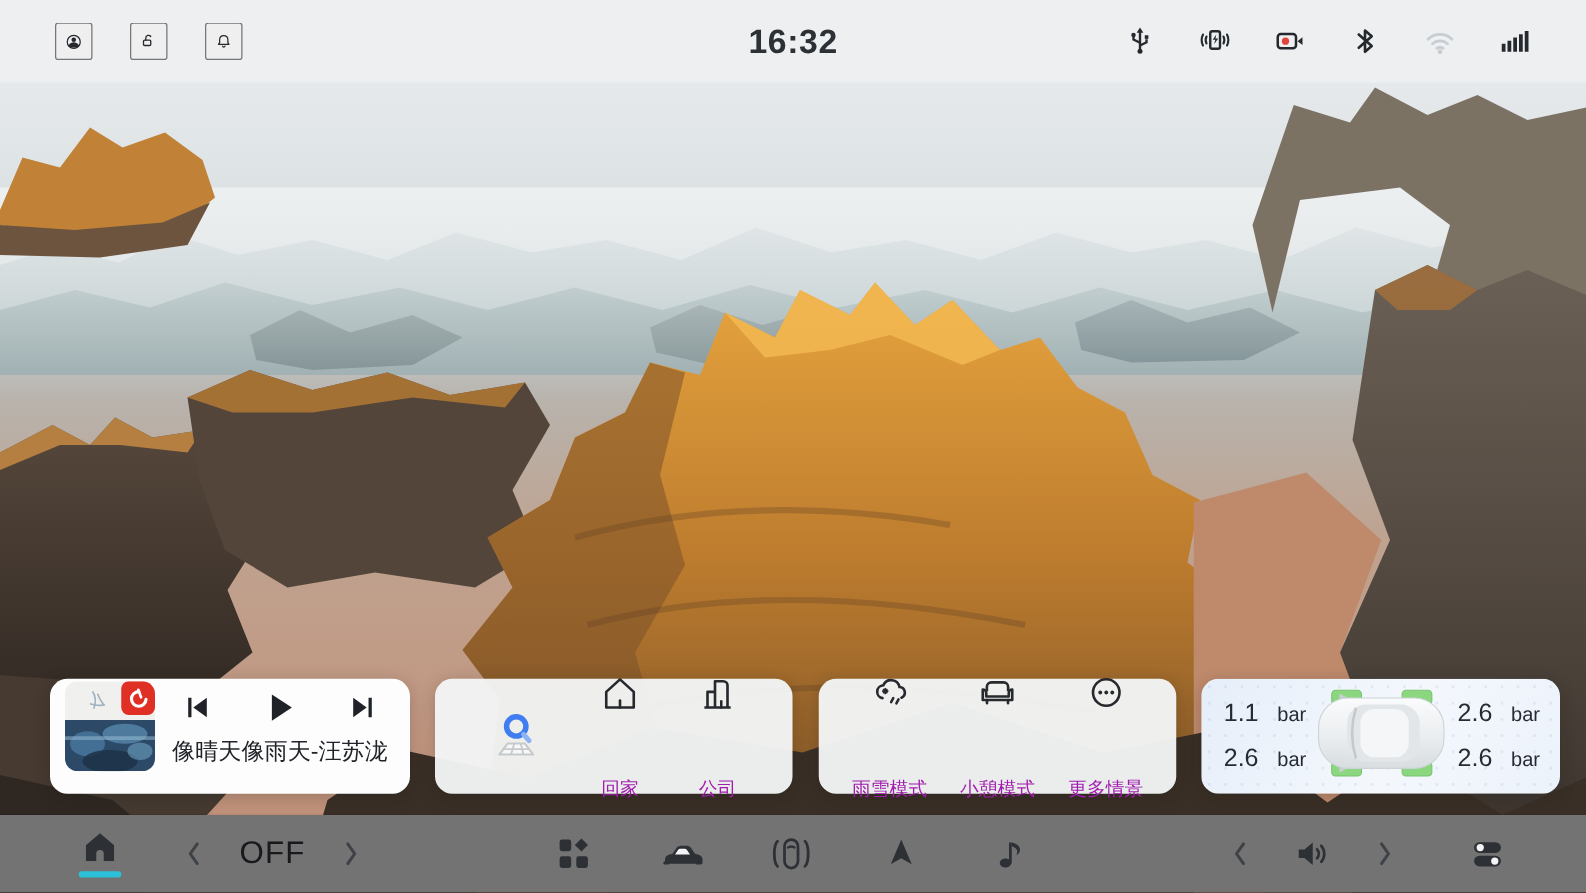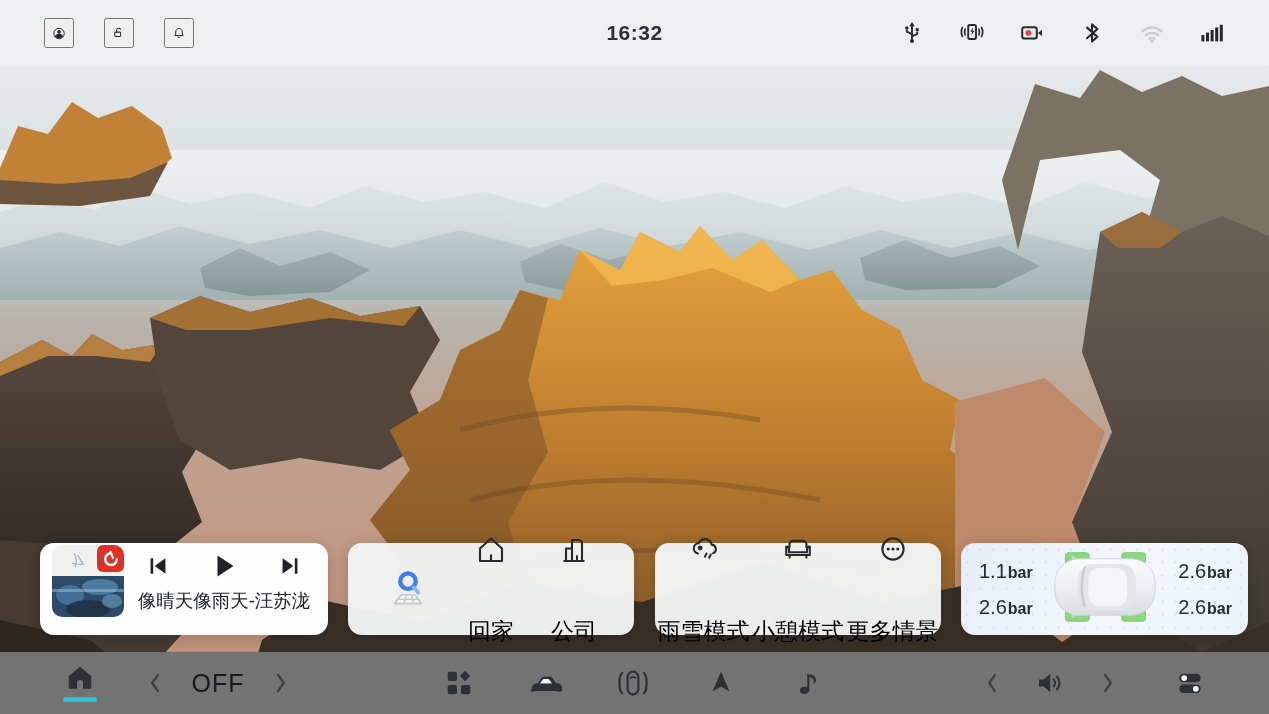--- a/index.html
+++ b/index.html
@@ -8,50 +8,50 @@
     -webkit-font-smoothing:antialiased;}
   .wallpaper{position:absolute;inset:0;display:block;}
 
   
   .statusbar{position:absolute;top:0;left:0;right:0;height:66px;}
   .sb-left{position:absolute;left:44px;top:0;height:66px;display:flex;align-items:center;gap:30px;}
   .sb-right{position:absolute;right:42px;top:0;height:66px;display:flex;align-items:center;gap:30px;}
   .sb-btn{display:flex;align-items:center;justify-content:center;width:30px;height:30px;}
   .sb-btn svg{display:block;}
   .time{position:absolute;left:0;right:0;top:0;height:66px;display:flex;align-items:center;justify-content:center;
-    font-size:21px;font-weight:700;color:#2c3136;letter-spacing:.5px;}
+    font-size:27px;font-weight:700;color:#2c3136;letter-spacing:.5px;}
 
   
   .card{position:absolute;top:543px;height:92px;border-radius:14px;
     box-shadow:0 3px 14px rgba(15,18,22,.20);}
   .card-media{left:40px;width:288px;background:#fdfdfe;display:flex;align-items:center;
     padding:0 12px 16px 12px;box-sizing:border-box;gap:8px;}
   .album{position:relative;width:72px;height:72px;border-radius:10px;overflow:hidden;flex:0 0 auto;}
   .album svg{display:block;}
   .album-badge{position:absolute;top:0;right:0;width:27px;height:27px;background:#e02f25;
     border-radius:6px;display:flex;align-items:center;justify-content:center;}
   .media-right{flex:1;display:flex;flex-direction:column;align-items:center;gap:5px;min-width:0;}
   .media-controls{display:flex;align-items:center;justify-content:space-between;width:88%;}
   .media-btn{background:none;border:0;padding:2px;display:flex;align-items:center;cursor:pointer;}
   .song-title{font-size:18.5px;color:#202428;white-space:nowrap;}
 
   .card-nav{left:348px;width:286px;background:rgba(243,245,246,.96);
     display:flex;align-items:center;justify-content:space-evenly;}
   .card-scenes{left:655px;width:286px;background:rgba(243,245,246,.96);
     display:flex;align-items:center;justify-content:space-evenly;}
   .widget-item{display:flex;flex-direction:column;align-items:center;gap:6px;cursor:pointer;}
-  .widget-item .lbl{font-size:23px;color:#000000;margin-top:38px;}
+  .widget-item .lbl{font-size:15px;color:#a21caf;margin-top:38px;}
 
   .card-tires{left:961px;width:287px;overflow:hidden;cursor:pointer;
     background:
       radial-gradient(rgba(120,150,195,.16) 1px, transparent 1.3px),
       linear-gradient(115deg,#e6eef9 0%,#f4f8fd 55%,#ecf2fb 100%);
     background-size:13px 13px,100% 100%;}
   .tp{position:absolute;font-size:20px;font-weight:500;color:#262b31;line-height:1;}
-  .tp .unit{font-size:16px;font-weight:700;margin-left:1px;}
+  .tp .unit{font-size:16px;font-weight:400;margin-left:15px;}
   .tp-tl{left:18px;top:18px;} .tp-bl{left:18px;bottom:18px;}
   .tp-tr{right:16px;top:18px;} .tp-br{right:16px;bottom:18px;}
   .tire-car{position:absolute;left:50%;top:50%;transform:translate(-50%,-50%);}
 
   
   .dock{position:absolute;left:0;right:0;bottom:0;height:62px;background:#737373;
     box-shadow:0 -1px 0 rgba(0,0,0,.06);}
   .dock-item{position:absolute;top:50%;transform:translate(-50%,-50%);background:none;border:0;
     padding:4px;display:flex;align-items:center;justify-content:center;cursor:pointer;}
   .dock-home{flex-direction:column;gap:3px;padding:0;}

